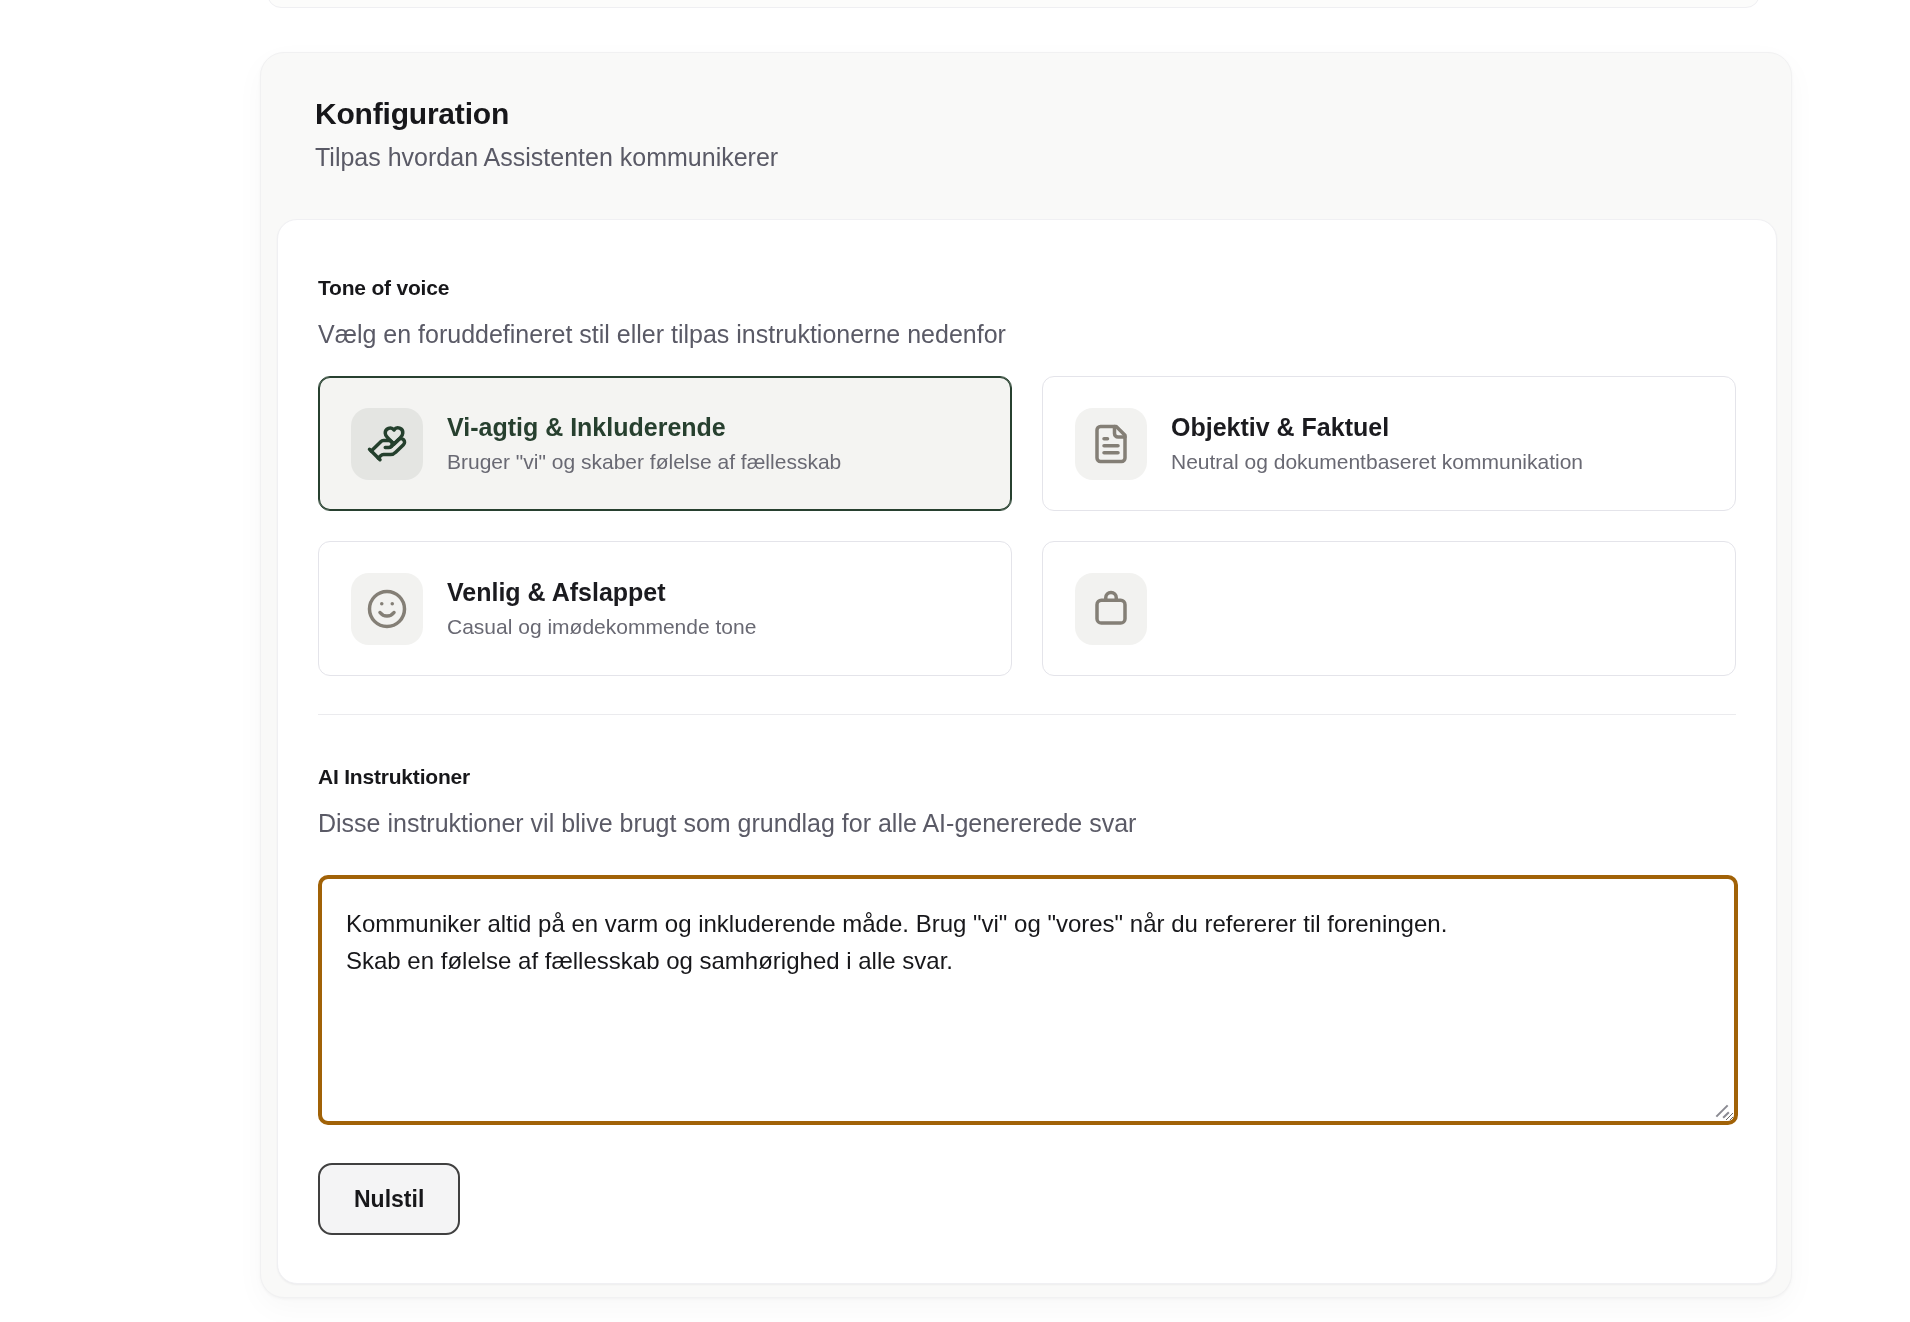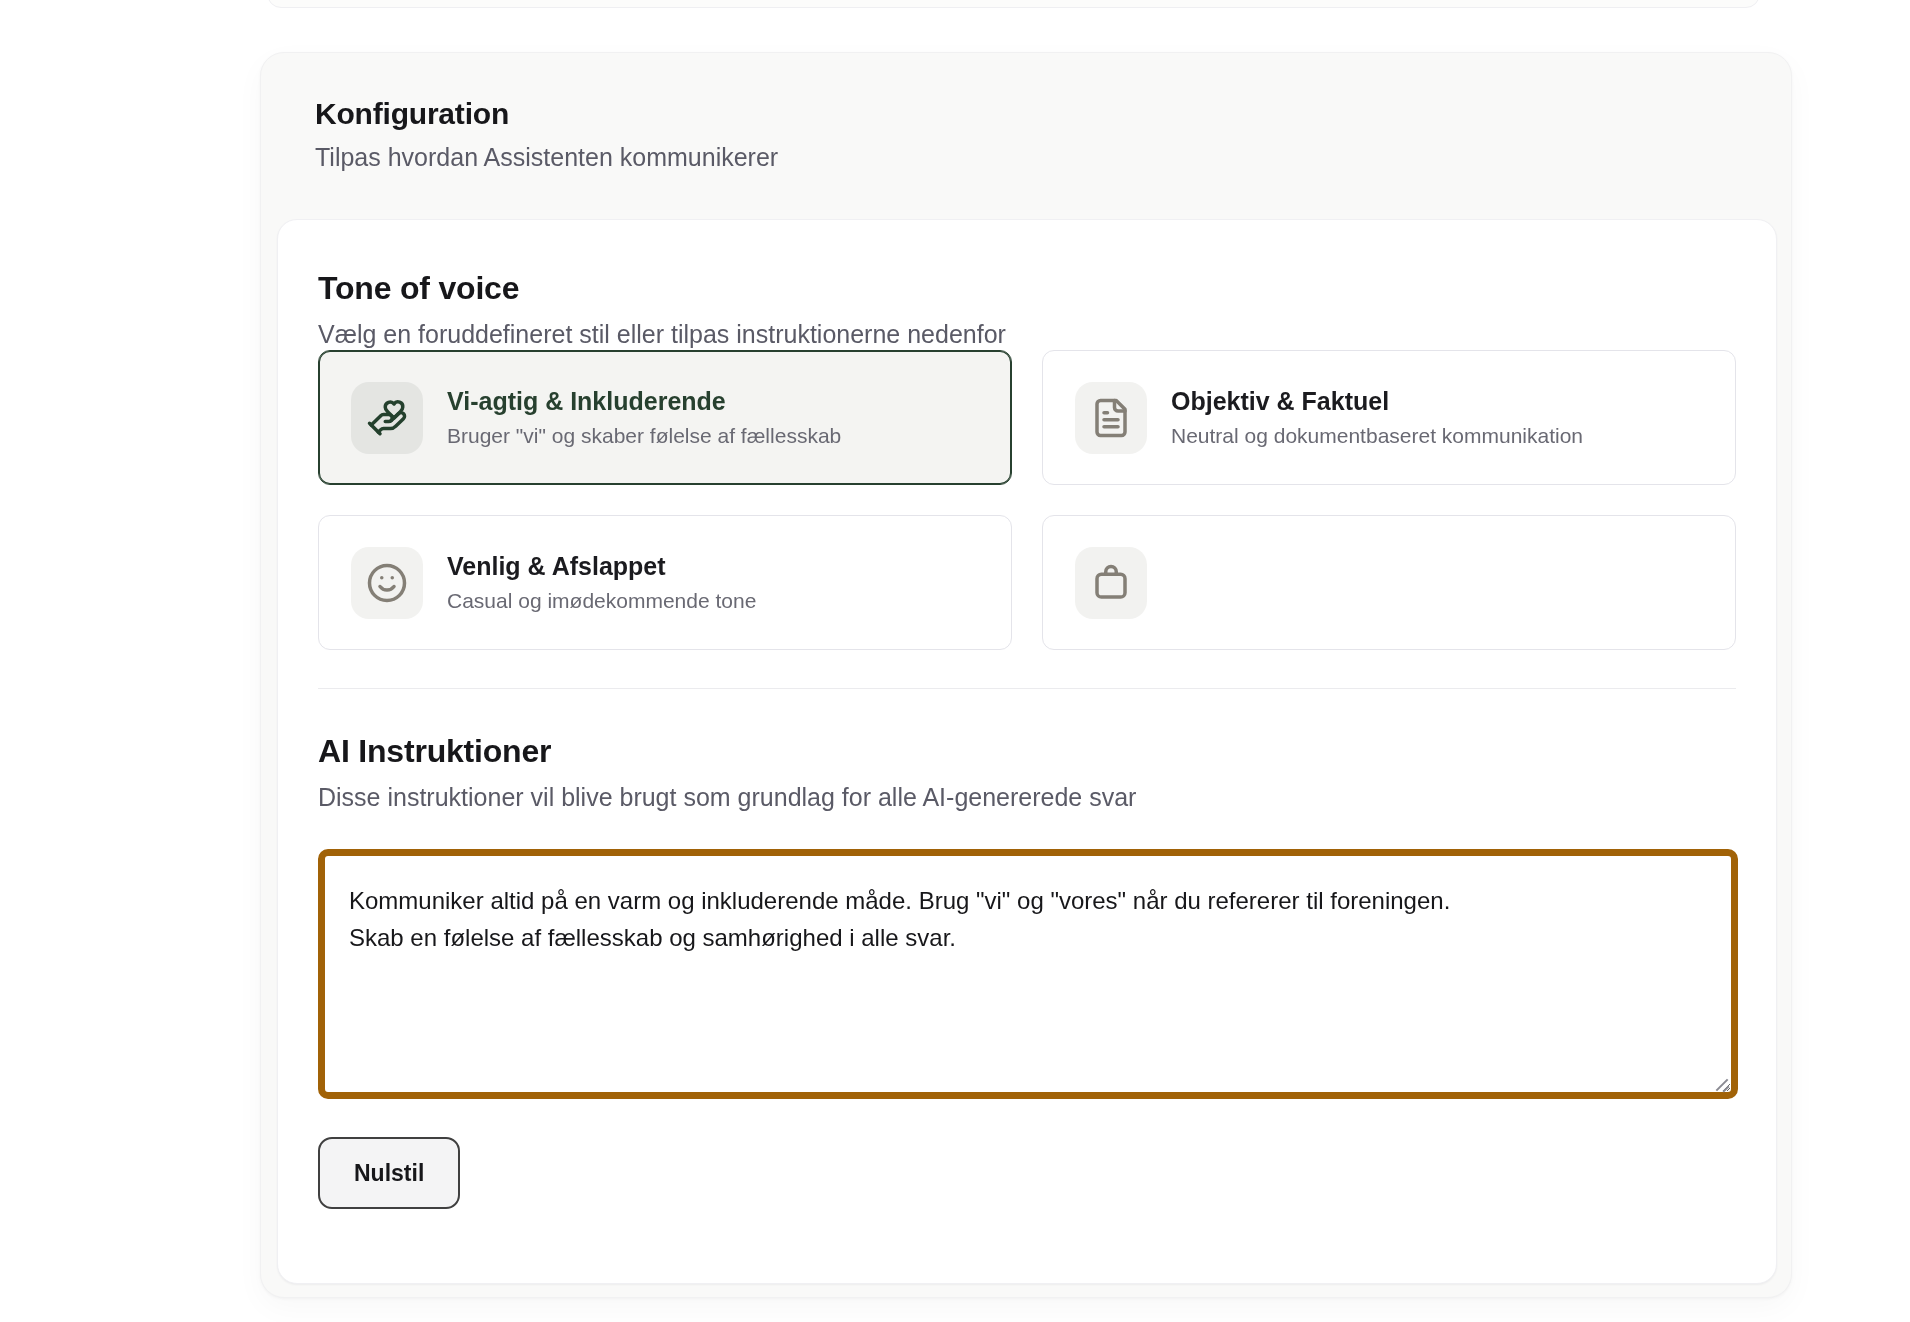--- a/index.html
+++ b/index.html
@@ -43,29 +43,30 @@
     position: absolute;
     left: 16px; top: 166px;
     width: 1500px; height: 1065px;
     background: #ffffff;
     border: 1px solid #f0f0f3;
     border-radius: 20px;
     box-shadow: 0 1px 2px rgba(20,20,30,0.05);
     padding: 50px 40px 48px 40px;
   }
   .section-title {
-    font-size: 32px; font-weight: 700; line-height: 36px;
+    font-size: 21px; font-weight: 700; line-height: 36px;
     color: #17171a; letter-spacing: -0.2px;
   }
   .section-subtitle {
     margin-top: 12px;
     font-size: 25px; line-height: 32px;
     color: #5a5a66;
   }
   .tone-grid {
+    margin-top: 26px;
     display: grid;
     grid-template-columns: 1fr 1fr;
     column-gap: 30px;
     row-gap: 30px;
   }
   .tone-card {
     height: 135px;
     background: #ffffff;
     border: 1px solid #e4e4ea;
     border-radius: 12px;
@@ -103,21 +104,21 @@
     margin-top: 38px;
     border: none;
     border-top: 1px solid #ebebee;
     height: 0;
   }
   .instructions-heading { margin-top: 44px; }
   .textarea-wrap { position: relative; margin-top: 36px; }
   .instructions-textarea {
     display: block;
     width: 1420px; height: 250px;
-    border: 7px solid #a16207;
+    border: 4px solid #a16207;
     border-radius: 10px;
     background: #ffffff;
     padding: 26px 24px;
     font-family: "Liberation Sans", sans-serif;
     font-size: 24px; line-height: 37px;
     color: #17171a;
     resize: vertical;
     outline: none;
   }
   .resize-handle {

